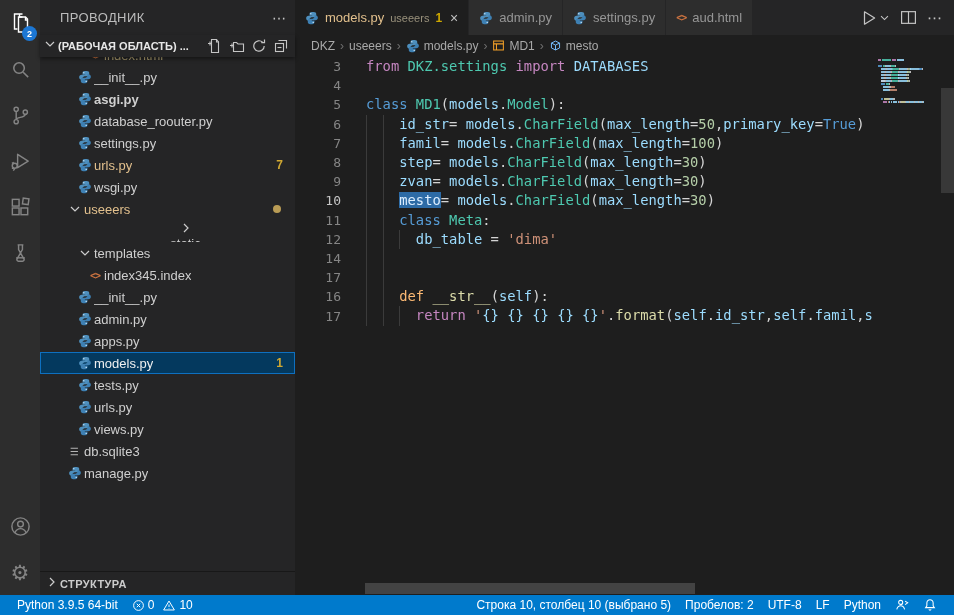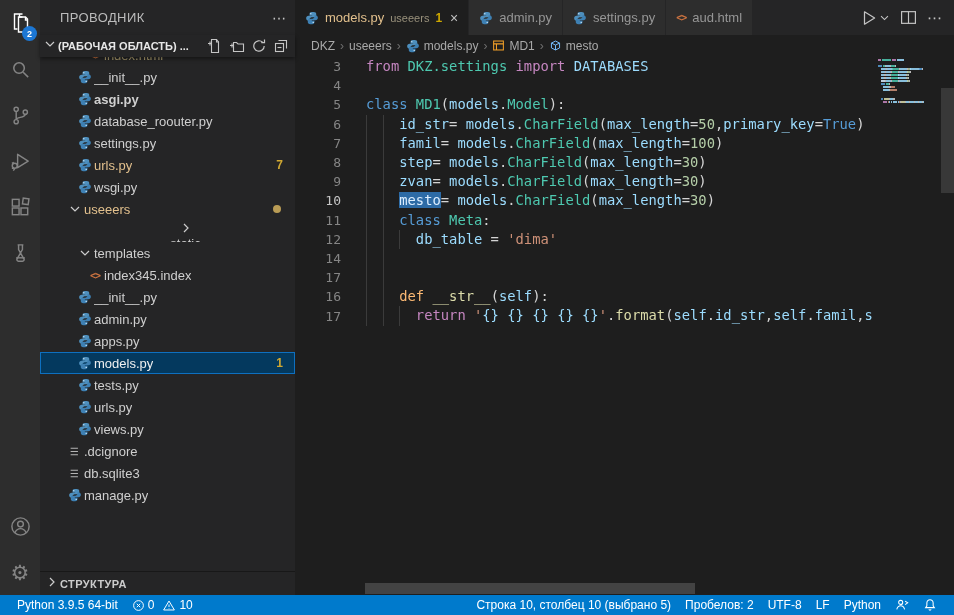--- a/index.html
+++ b/index.html
@@ -407,30 +407,20 @@
             <span class="lbl">views.py</span>
           </div>
           <div class="trow" style="padding-left: 26px;">
             <span class="slot">
               <span style="display: inline-flex; align-items: center;">
                 <svg width="13" height="13" viewBox="0 0 16 16" stroke="#b5b5b5" stroke-width="1.3">
                   <path d="M2 4h9M2 8h9M2 12h9"></path>
                 </svg>
               </span>
             </span>
-            <span class="lbl">.dcignore</span>
-          </div>
-          <div class="trow" style="padding-left: 26px;">
-            <span class="slot">
-              <span style="display: inline-flex; align-items: center;">
-                <svg width="13" height="13" viewBox="0 0 16 16" stroke="#b5b5b5" stroke-width="1.3">
-                  <path d="M2 4h9M2 8h9M2 12h9"></path>
-                </svg>
-              </span>
-            </span>
             <span class="lbl">db.sqlite3</span>
           </div>
           <div class="trow" style="padding-left: 26px;">
             <span class="slot">
               <span style="display: inline-flex; align-items: center;">
                 <svg width="14" height="14" viewBox="0 0 16 16">
                   <path fill="#4e8fbd" d="M7.8 1C6 1 5.2 1.9 5.2 3.1V5h3v.5H4C2.5 5.5 1.3 6.6 1.3 8.3c0 1.8 1.2 2.9 2.7 2.9h1.2V9.6c0-1.4 1.2-2.5 2.6-2.5h2.9c1.2 0 2.1-1 2.1-2.2V3.1C12.8 1.9 11.8 1 10 1z"></path>
                   <path fill="#3e80b3" d="M8.2 15c1.8 0 2.6-.9 2.6-2.1V11h-3v-.5H12c1.5 0 2.7-1.1 2.7-2.8 0-1.8-1.2-2.9-2.7-2.9h-1.2v1.6c0 1.4-1.2 2.5-2.6 2.5H5.3c-1.2 0-2.1 1-2.1 2.2v1.8C3.2 14.1 4.2 15 6 15z"></path>
                   <circle cx="6.6" cy="3" r=".8" fill="#cfe4f2"></circle>
                   <circle cx="9.4" cy="13" r=".8" fill="#cfe4f2"></circle>

